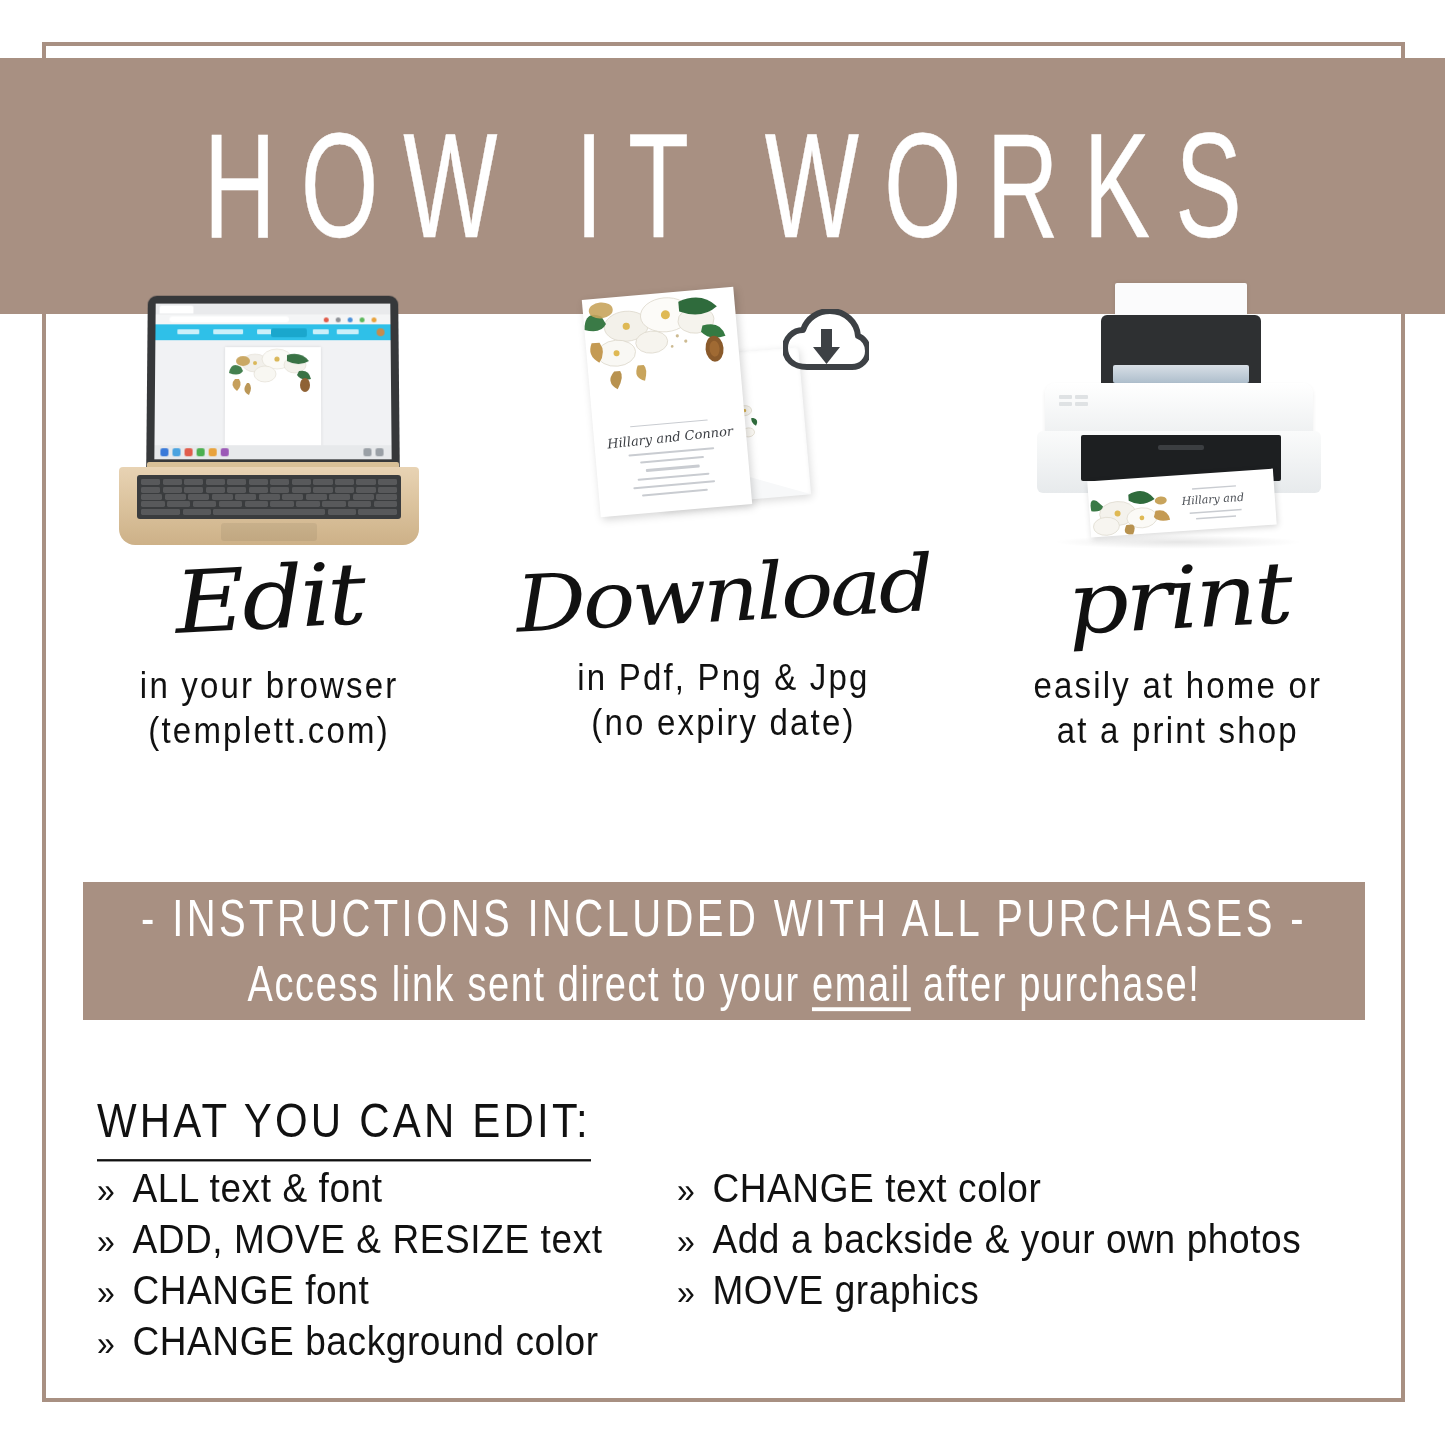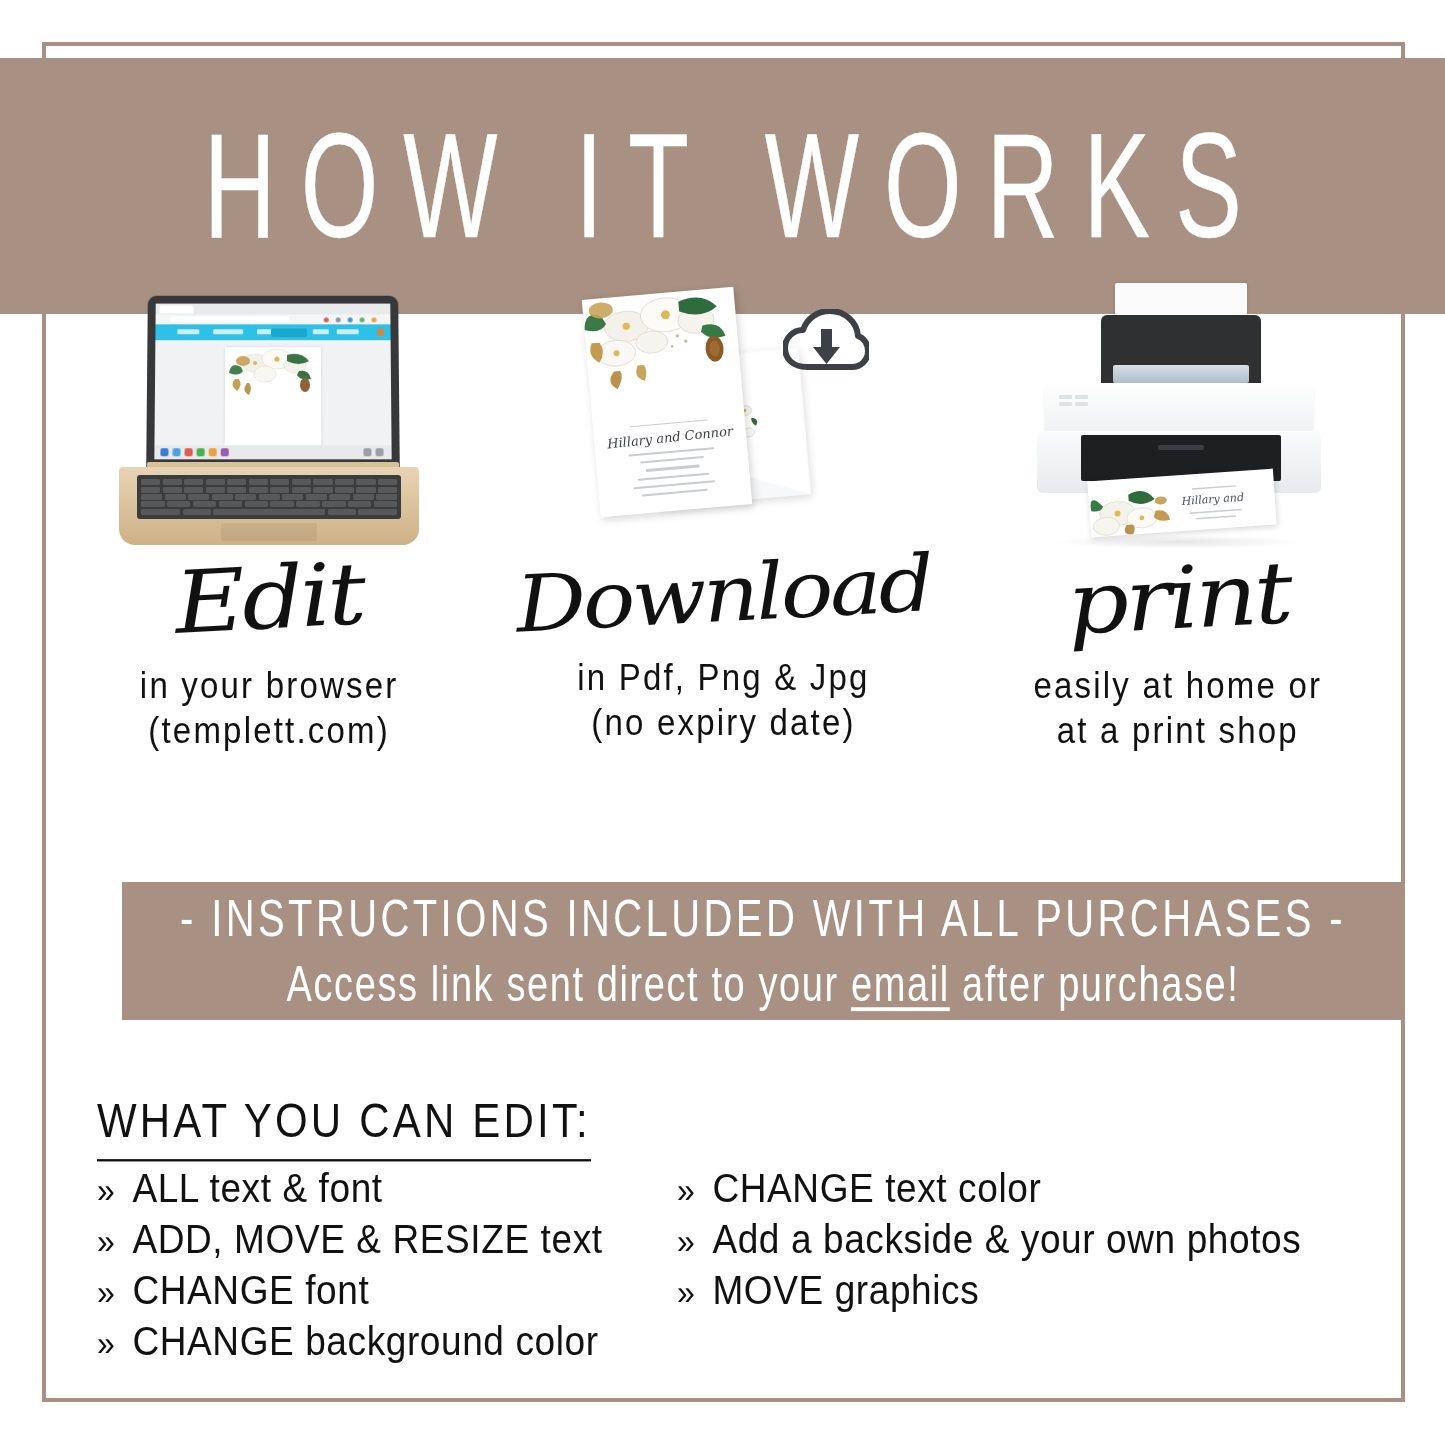--- a/index.html
+++ b/index.html
@@ -217,21 +217,21 @@
     background:radial-gradient(ellipse at center,rgba(0,0,0,.10),rgba(0,0,0,0) 70%);
   }
 
   
   .instr-banner{
     position:absolute;
     left:83px;top:882px;
     width:1282px;height:138px;
     background:#A89082;
     display:flex;flex-direction:column;
-    align-items:center;justify-content:center;margin-left:39px;
+    align-items:center;justify-content:center;
   }
   .instr-line1{
     color:#fff;font-size:40px;font-weight:300;
     letter-spacing:3.4px;white-space:nowrap;
     transform:scaleY(1.3);
     font-family:"Liberation Sans",sans-serif;
   }
   .instr-line2{
     color:#fff;font-size:38px;font-weight:300;
     letter-spacing:1.6px;white-space:nowrap;

